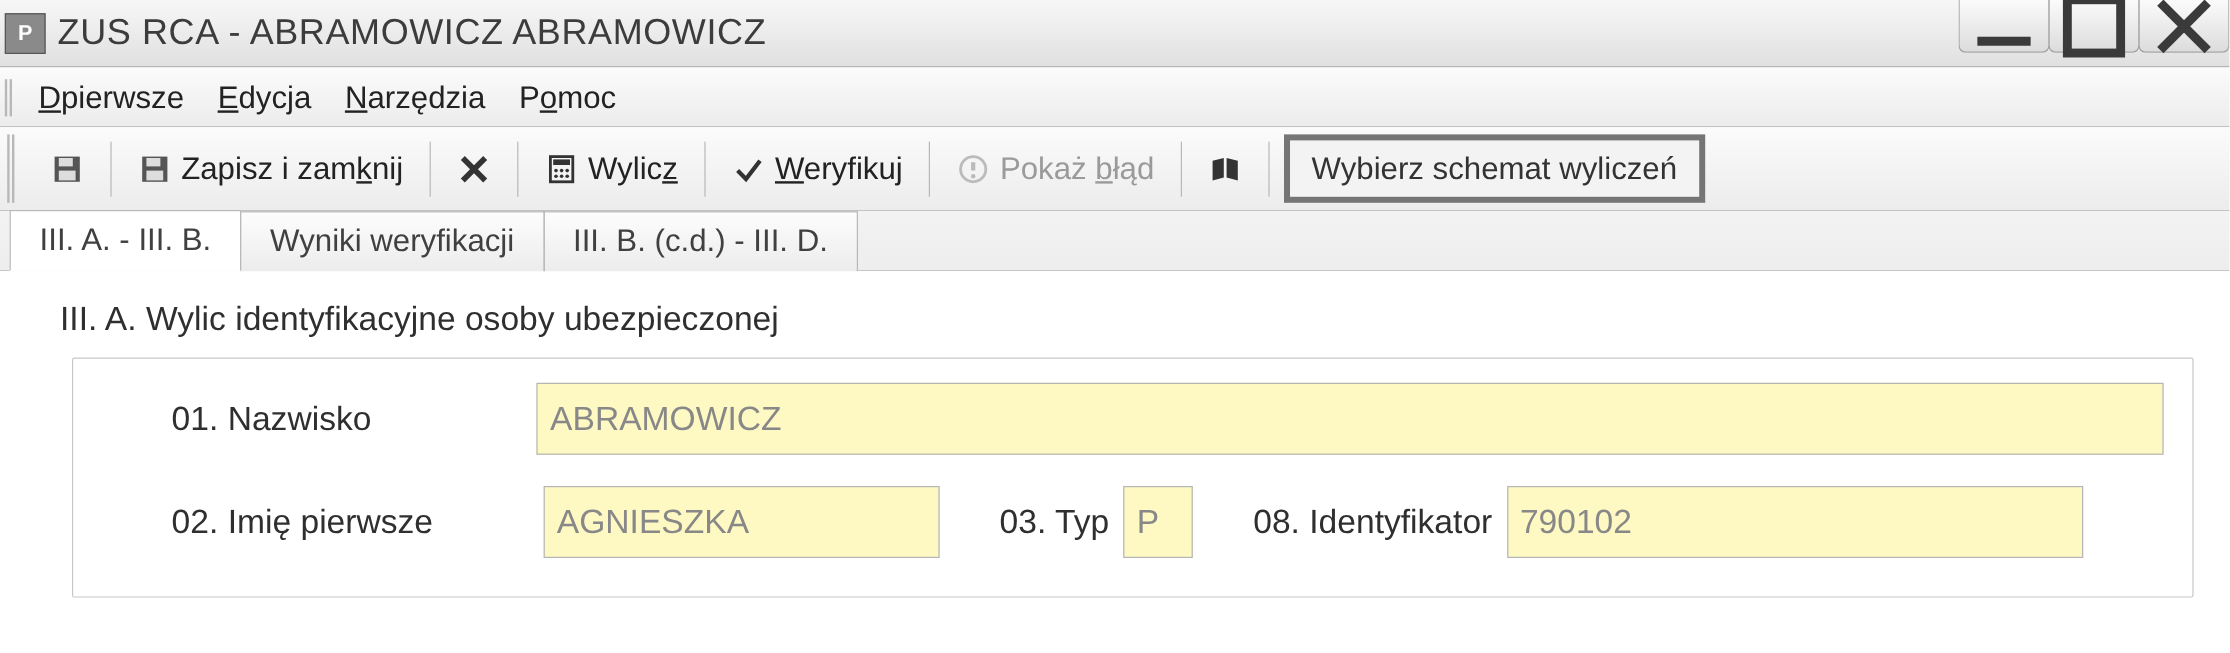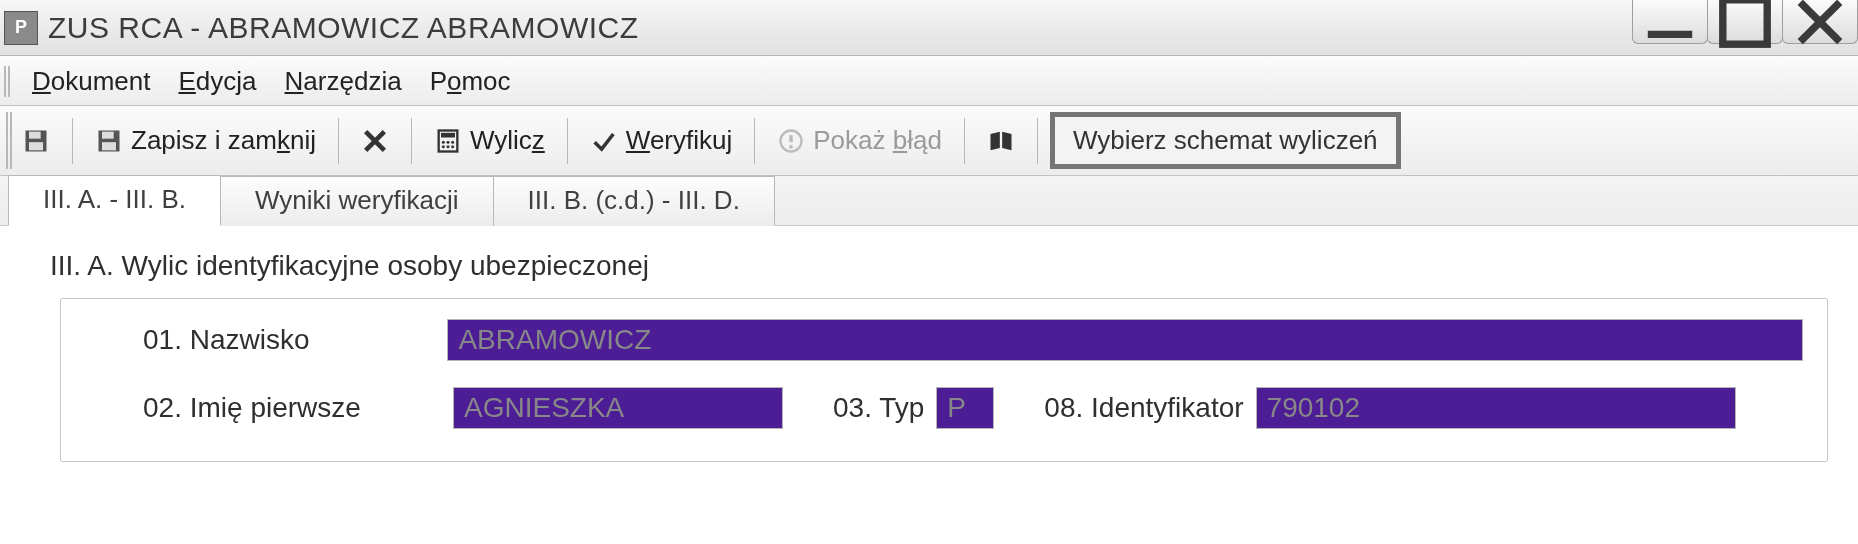--- a/index.html
+++ b/index.html
@@ -52,20 +52,21 @@
   .menu-item .ul { text-decoration: underline; }
 
   
   .toolbar-wrap {
     background: linear-gradient(#fbfbfb, #ececec);
     border-bottom: 1px solid #c3c3c3;
     padding: 6px 4px;
   }
   .toolbar {
     display: flex; align-items: center;
+    padding-left: 20px;
     border-left: 6px double #b8b8b8;
     margin-left: 2px;
     gap: 0;
     flex-wrap: nowrap;
   }
   .sep { width: 1px; height: 46px; background: #b8b8b8; margin: 0 12px; flex: 0 0 auto; }
   .tbtn {
     display: flex; align-items: center; gap: 8px;
     padding: 4px 10px;
     color: #222;
@@ -87,21 +88,21 @@
   
   .tabstrip {
     display: flex;
     align-items: flex-end;
     padding: 0 8px;
     background: linear-gradient(#f3f3f3, #ededed);
     height: 50px;
     border-bottom: 1px solid #c7c7c7;
   }
   .tab {
-    padding: 8px 34px 10px;
+    padding: 8px 24px 10px;
     font-size: 26px;
     color: #404040;
     border: 1px solid #b8b8b8;
     border-bottom: none;
     background: linear-gradient(#fdfdfd, #ececec);
     margin-right: -1px;
     position: relative;
     top: 1px;
     cursor: default;
   }
@@ -127,25 +128,25 @@
   }
   .form-row {
     display: flex; align-items: center;
     margin-bottom: 26px;
   }
   .form-row:last-child { margin-bottom: 0; }
   .lbl { width: 310px; font-size: 28px; color: #2f2f2f; }
   .sublbl { font-size: 28px; color: #2f2f2f; margin-right: 12px; }
   .txt {
     border: 1px solid #b5b5b5;
-    height: 42px;
+    height: 60px;
     padding: 4px 10px;
     font-size: 28px;
     color: #888;
-    background: #4c1d95;
+    background: #fef9c3;
     font-family: inherit;
   }
   .txt.wide { width: 1380px; }
   .txt.med { width: 330px; }
   .txt.tiny { width: 58px; }
   .txt.idw { width: 480px; }
   .gap { display:inline-block; width: 50px; }
 </style>
 </head>
 <body>
@@ -168,21 +169,21 @@
       <svg viewBox="0 0 30 30">
           <line x1="7" y1="7" x2="23" y2="23"></line>
           <line x1="23" y1="7" x2="7" y2="23"></line>
         </svg>
     </div>
   </div>
 </div>
 
 <div class="menubar-wrap">
   <div class="menubar">
-    <span class="menu-item"><span class="ul">D</span><span>okument</span></span>
+    <span class="menu-item"><span class="ul">D</span><span>pierwsze</span></span>
     <span class="menu-item"><span class="ul">E</span><span>dycja</span></span>
     <span class="menu-item"><span class="ul">N</span><span>arzędzia</span></span>
     <span class="menu-item">P<span class="ul">o</span><span>moc</span></span>
   </div>
 </div>
 
 <div class="toolbar-wrap">
   <div class="toolbar">
     <span class="tbtn">
       <span class="ticon">

